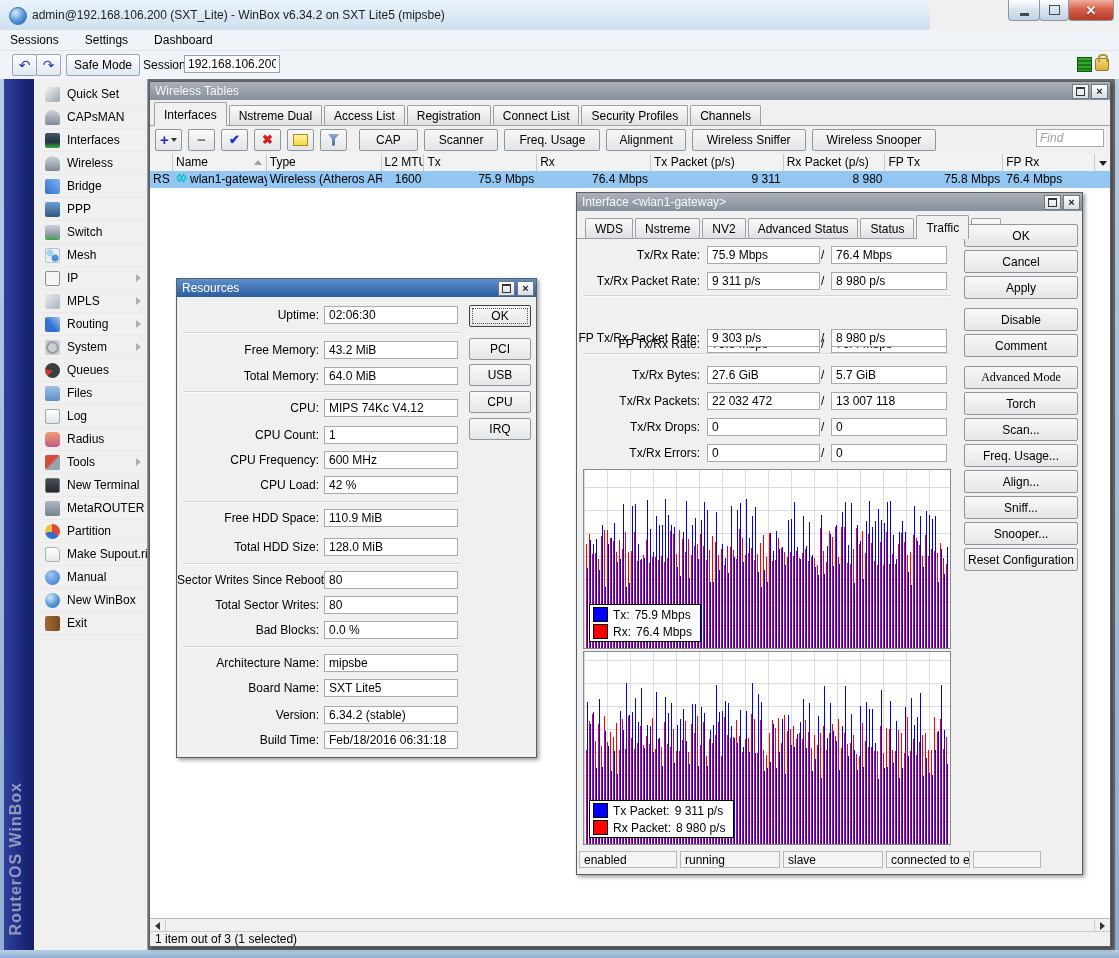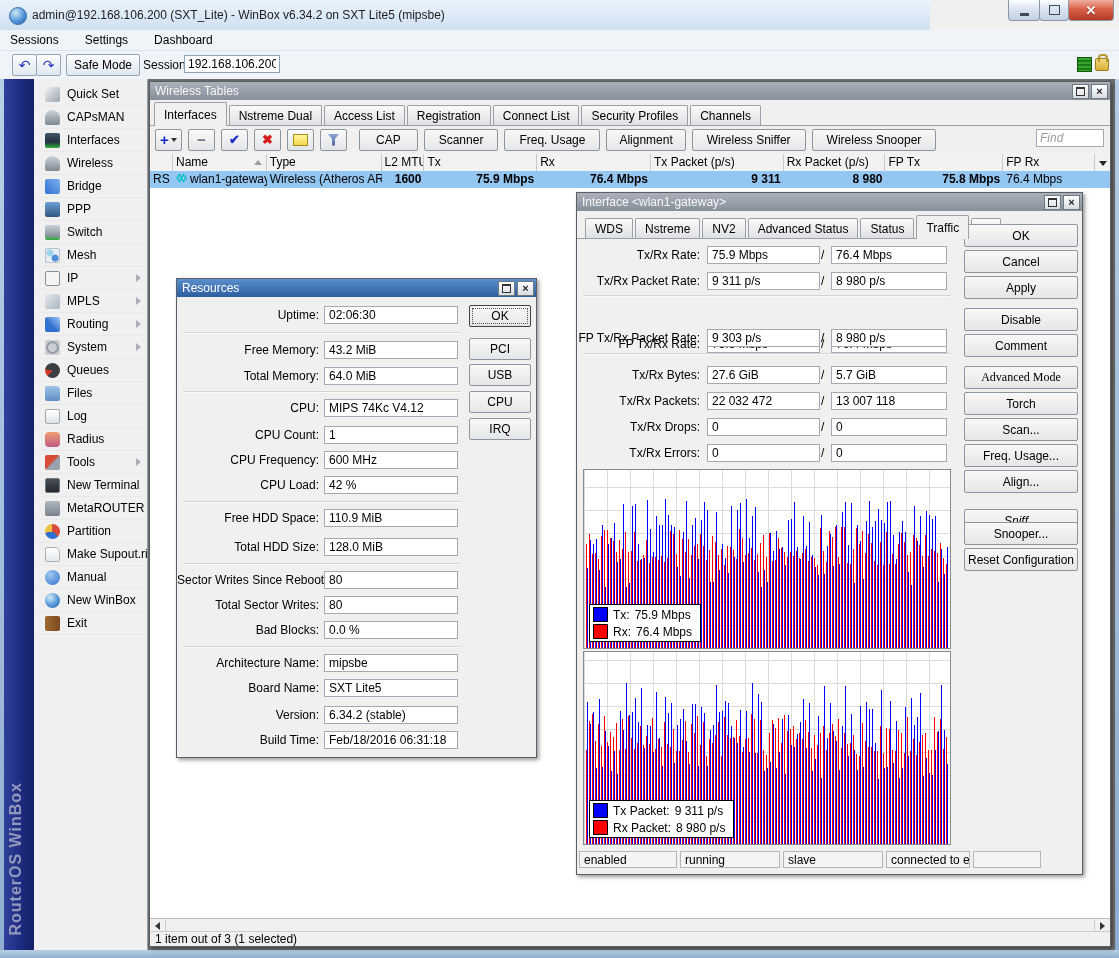--- a/index.html
+++ b/index.html
@@ -107,21 +107,21 @@
   #find{position:absolute;right:6px;top:3px;width:60px;height:16px;border:1px solid #a4aab0;font-size:12px;padding:0 3px;font-family:"Liberation Sans",sans-serif;}
   #find::placeholder{font-style:italic;color:#9aa0a6;}
   #wt-header{position:absolute;left:0;top:72px;right:0;height:17px;display:flex;background:#f2f2f2;border-bottom:1px solid #b8bcc0;}
   .hc{border-right:1px solid #c6cacd;box-sizing:border-box;padding:1px 3px 0 3px;white-space:nowrap;overflow:hidden;position:relative;}
   .sort{position:absolute;right:4px;top:6px;width:0;height:0;border-bottom:5px solid #9aa0a6;border-left:4px solid transparent;border-right:4px solid transparent;}
   .pickbtn{display:flex;align-items:center;justify-content:center;}
   .pick{width:0;height:0;border-top:5px solid #222;border-left:4px solid transparent;border-right:4px solid transparent;}
   #wt-list{position:absolute;left:0;top:89px;right:0;bottom:27px;background:#fff;}
   #wt-row{position:absolute;left:0;top:0;right:0;height:17px;display:flex;background:#94c6f2;}
   .rc{box-sizing:border-box;padding:1px 3px 0 3px;white-space:nowrap;overflow:hidden;}
-  .num{text-align:right;font-weight:bold;}
+  .num{text-align:right;}
   .wlanic{display:inline-block;width:11px;height:10px;margin-right:3px;}
   #wt-hscroll{position:absolute;left:0;right:0;bottom:14px;height:13px;background:#f0f0f0;border-top:1px solid #b8bcc0;display:flex;align-items:center;}
   .scrollarrow{width:15px;height:12px;display:flex;align-items:center;justify-content:center;border-right:1px solid #c8ccd0;}
   .scrollarrow.right{border-right:none;border-left:1px solid #c8ccd0;margin-left:auto;}
   .tri-l{width:0;height:0;border-right:5px solid #333;border-top:4px solid transparent;border-bottom:4px solid transparent;}
   .tri-r{width:0;height:0;border-left:5px solid #333;border-top:4px solid transparent;border-bottom:4px solid transparent;}
   #wt-status{position:absolute;left:0;right:0;bottom:0;height:14px;background:#f0f0f0;border-top:1px solid #c8ccd0;padding:0 5px;line-height:14px;}
   
   #res{left:176px;top:278px;width:361px;height:480px;}
   .rrow{position:absolute;left:0;right:0;height:18px;}
@@ -601,18 +601,18 @@
     <div class="btn sbtn" style="top:31px;">OK</div>
     <div class="btn sbtn" style="top:57px;">Cancel</div>
     <div class="btn sbtn" style="top:83px;">Apply</div>
     <div class="btn sbtn" style="top:115px;">Disable</div>
     <div class="btn sbtn" style="top:141px;">Comment</div>
     <div class="btn sbtn" style="top:173px;font-family:Liberation Serif, serif;">Advanced Mode</div>
     <div class="btn sbtn" style="top:199px;">Torch</div>
     <div class="btn sbtn" style="top:225px;">Scan...</div>
     <div class="btn sbtn" style="top:251px;">Freq. Usage...</div>
     <div class="btn sbtn" style="top:277px;">Align...</div>
-    <div class="btn sbtn" style="top:316px;font-style:italic;">Sniff...</div>
+    <div class="btn sbtn" style="top:303px;">Sniff...</div>
     <div class="btn sbtn" style="top:329px;">Snooper...</div>
     <div class="btn sbtn" style="top:355px;">Reset Configuration</div>
   </div>
 
 </div>
 
 </body></html>

